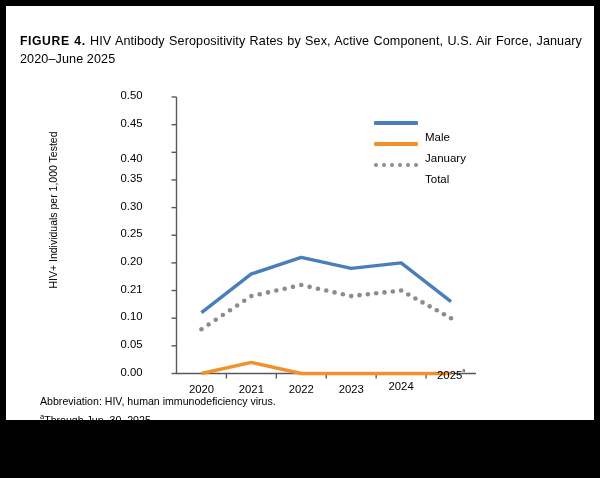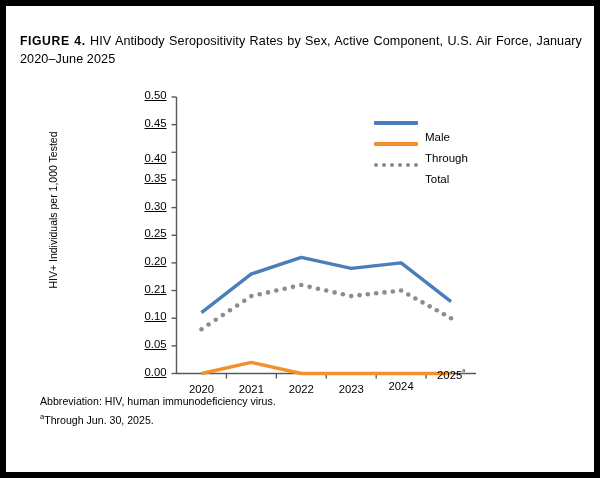--- a/index.html
+++ b/index.html
@@ -11,21 +11,21 @@
     height: 478px;
     background: #000000;
     font-family: "Liberation Sans", sans-serif;
     overflow: hidden;
   }
   #figure-card {
     position: absolute;
     left: 6px;
     top: 6px;
     width: 588px;
-    height: 466px;
+    height: 414px;
     background: #ffffff;
     box-sizing: border-box;
     overflow: hidden;
   }
   
   #figure-title {
     position: absolute;
     left: 14px;
     top: 26px;
     width: 562px;
@@ -61,24 +61,22 @@
     width: 190px;
     text-align: center;
     transform: rotate(-90deg);
     font-size: 10.5px;
     color: #000000;
     white-space: nowrap;
   }
   .tick-label-y {
     position: absolute;
     width: 46px;
-    text-align: right;
     font-size: 11.3px;
     color: #000000;
-    text-decoration: underline;
   }
   .tick-label-x {
     position: absolute;
     width: 70px;
     text-align: center;
     font-size: 11.3px;
     color: #000000;
   }
   .tick-label-x sup {
     font-size: 7.5px;
@@ -235,21 +233,21 @@
         <div class="tick-label-x" style="left: 410.042px; top: 281px;">2025<sup>ᵃ</sup></div>
       </div>
 
     <div id="legend">
       <div class="legend-row">
         <span class="legend-swatch" style="background: rgb(74, 126, 187);"></span>
         <span class="legend-label">Male</span>
       </div>
       <div class="legend-row">
         <span class="legend-swatch" style="background: rgb(242, 144, 44);"></span>
-        <span class="legend-label">Through</span>
+        <span class="legend-label">January</span>
       </div>
       <div class="legend-row">
         <span class="legend-swatch dotted">
             <i style="background: rgb(140, 140, 140);"></i>
             <i style="background: rgb(140, 140, 140);"></i>
             <i style="background: rgb(140, 140, 140);"></i>
             <i style="background: rgb(140, 140, 140);"></i>
             <i style="background: rgb(140, 140, 140);"></i>
             <i style="background: rgb(140, 140, 140);"></i>
           </span>

